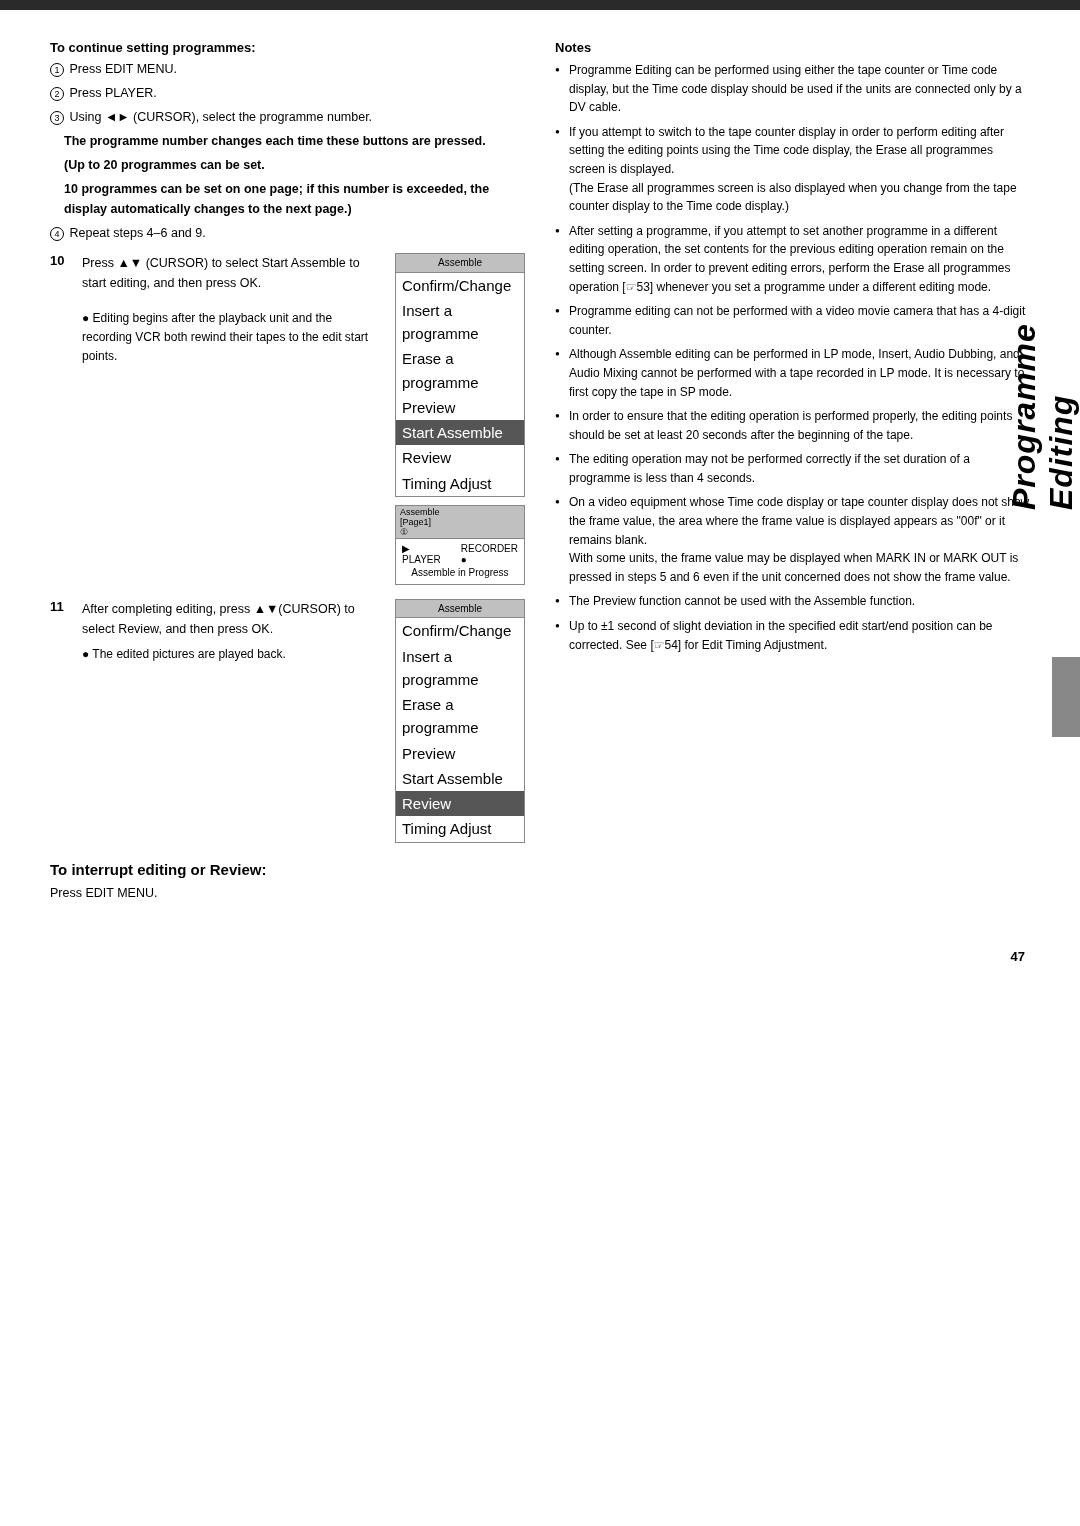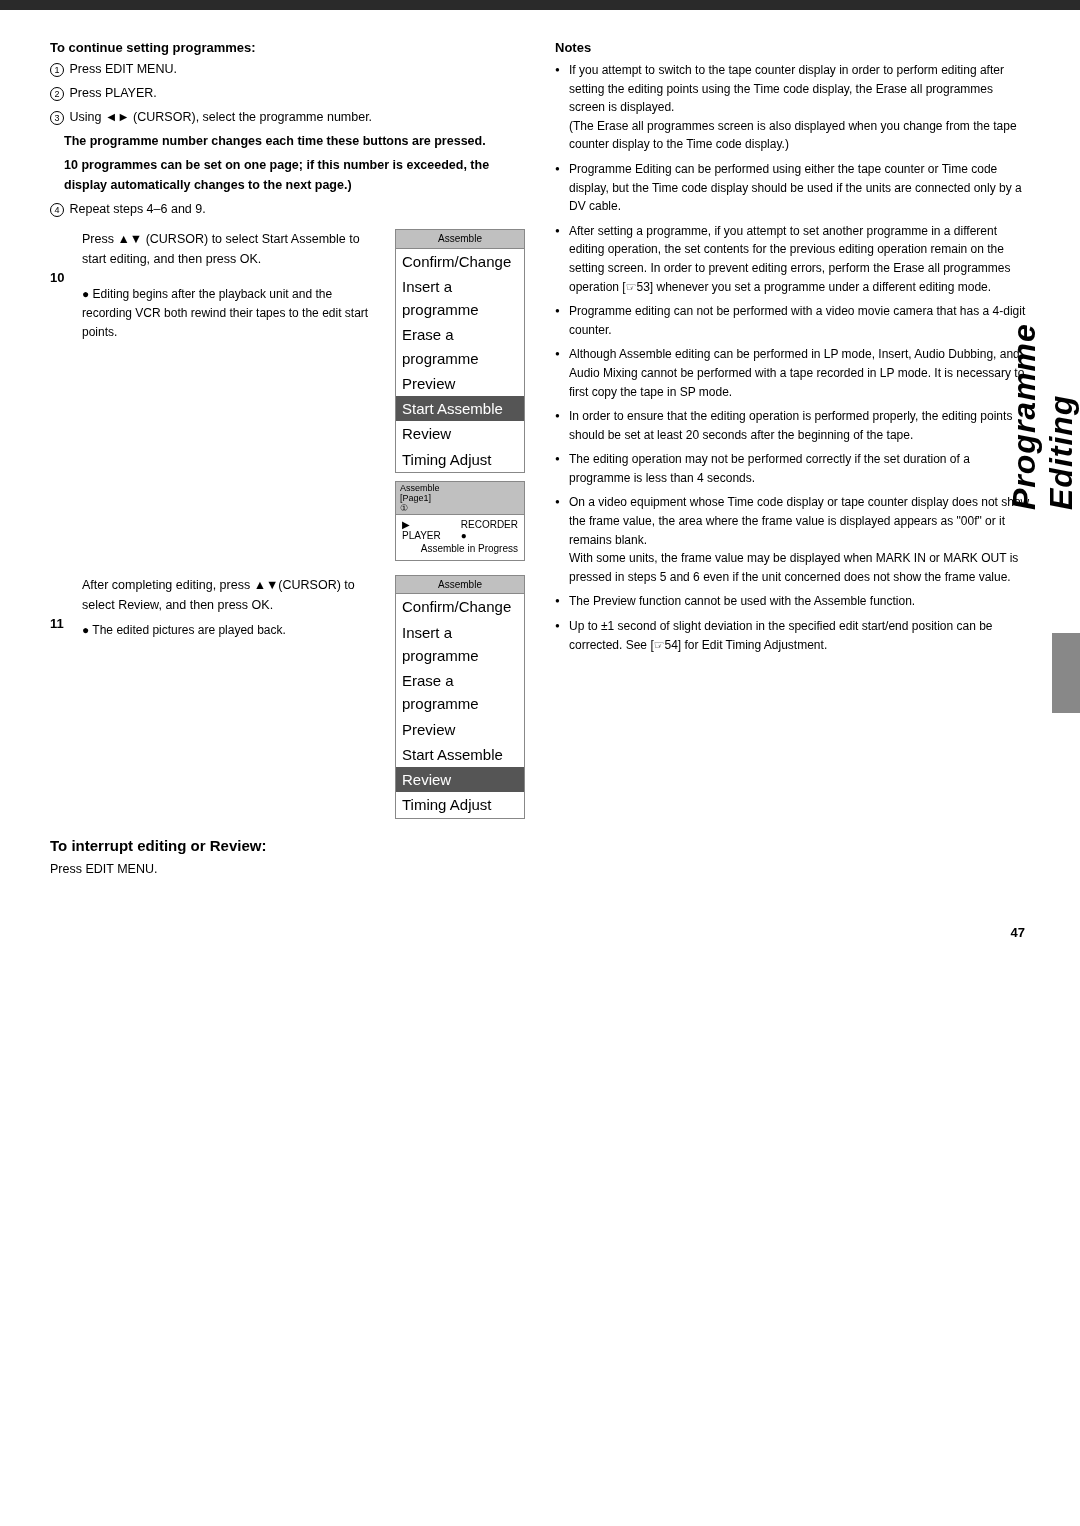--- a/index.html
+++ b/index.html
@@ -62,21 +62,20 @@
     .numbered-step {
       display: flex;
       gap: 10px;
       margin-bottom: 14px;
       align-items: flex-start;
     }
     .step-num {
       font-size: 13px;
       font-weight: bold;
       min-width: 22px;
-      margin-top: 41px;
     }
     .step-body {
       flex: 1;
     }
     .step-body-row {
       display: flex;
       gap: 10px;
       align-items: flex-start;
     }
     .step-body-text {
@@ -122,21 +121,21 @@
       padding: 4px 6px;
       font-size: 10px;
     }
     .player-box-row {
       display: flex;
       justify-content: space-between;
       align-items: center;
       gap: 19px;
     }
     .player-box-progress {
-      text-align: right;
+      text-align: center;
       font-size: 10px;
       padding: 2px 0;
     }
     .bullet-list {
       list-style: none;
       padding: 0;
     }
     .bullet-list li {
       font-size: 12px;
       line-height: 1.55;
@@ -218,20 +217,21 @@
         </div>
         <div class="step-text">
           <span class="circled">2</span>
           Press <span class="bold">PLAYER.</span>
         </div>
         <div class="step-text">
           <span class="circled">3</span>
           Using <span class="bold">◄► (CURSOR)</span>, select the programme number.
         </div>
         <div class="step-text indent">The programme number changes each time these buttons are pressed.</div>
+        <div class="step-text indent">(Up to 20 programmes can be set.</div>
         <div class="step-text indent">10 programmes can be set on one page; if this number is exceeded, the display automatically changes to the next page.)</div>
         <div class="step-text">
           <span class="circled">4</span>
           Repeat steps <span class="bold">4–6</span> and <span class="bold">9.</span>
         </div>
       </div>
 
       <div class="numbered-step">
         <div class="step-num">10</div>
         <div class="step-body">
@@ -304,22 +304,22 @@
         <div class="step-text">
           Press <span class="bold">EDIT MENU</span>.
         </div>
       </div>
 
     </div>
 
     <div class="col-right">
       <div class="notes-heading">Notes</div>
       <ul class="bullet-list">
+        <li>Programme Editing can be performed using either the tape counter or Time code display, but the Time code display should be used if the units are connected only by a DV cable.</li>
         <li>If you attempt to switch to the tape counter display in order to perform editing after setting the editing points using the Time code display, the Erase all programmes screen is displayed.<br>(The Erase all programmes screen is also displayed when you change from the tape counter display to the Time code display.)</li>
-        <li>Programme Editing can be performed using either the tape counter or Time code display, but the Time code display should be used if the units are connected only by a DV cable.</li>
         <li>After setting a programme, if you attempt to set another programme in a different editing operation, the set contents for the previous editing operation remain on the setting screen. In order to prevent editing errors, perform the Erase all programmes operation [☞53] whenever you set a programme under a different editing mode.</li>
         <li>Programme editing can not be performed with a video movie camera that has a 4-digit counter.</li>
         <li>Although Assemble editing can be performed in LP mode, Insert, Audio Dubbing, and Audio Mixing cannot be performed with a tape recorded in LP mode. It is necessary to first copy the tape in SP mode.</li>
         <li>In order to ensure that the editing operation is performed properly, the editing points should be set at least 20 seconds after the beginning of the tape.</li>
         <li>The editing operation may not be performed correctly if the set duration of a programme is less than 4 seconds.</li>
         <li>On a video equipment whose Time code display or tape counter display does not show the frame value, the area where the frame value is displayed appears as "00f" or it remains blank.<br>With some units, the frame value may be displayed when <span class="bold">MARK IN</span> or <span class="bold">MARK OUT</span> is pressed in steps <span class="bold">5</span> and <span class="bold">6</span> even if the unit concerned does not show the frame value.</li>
         <li>The Preview function cannot be used with the Assemble function.</li>
         <li>Up to ±1 second of slight deviation in the specified edit start/end position can be corrected. See [☞54] for Edit Timing Adjustment.</li>
       </ul>
     </div>

